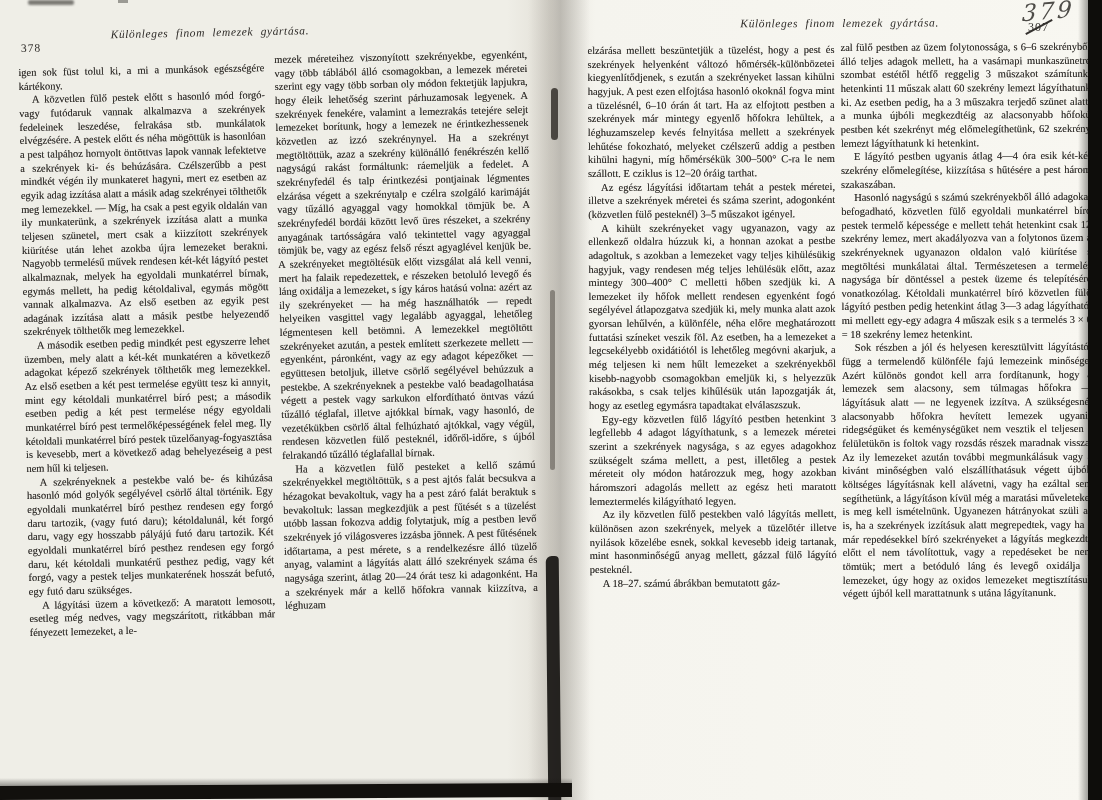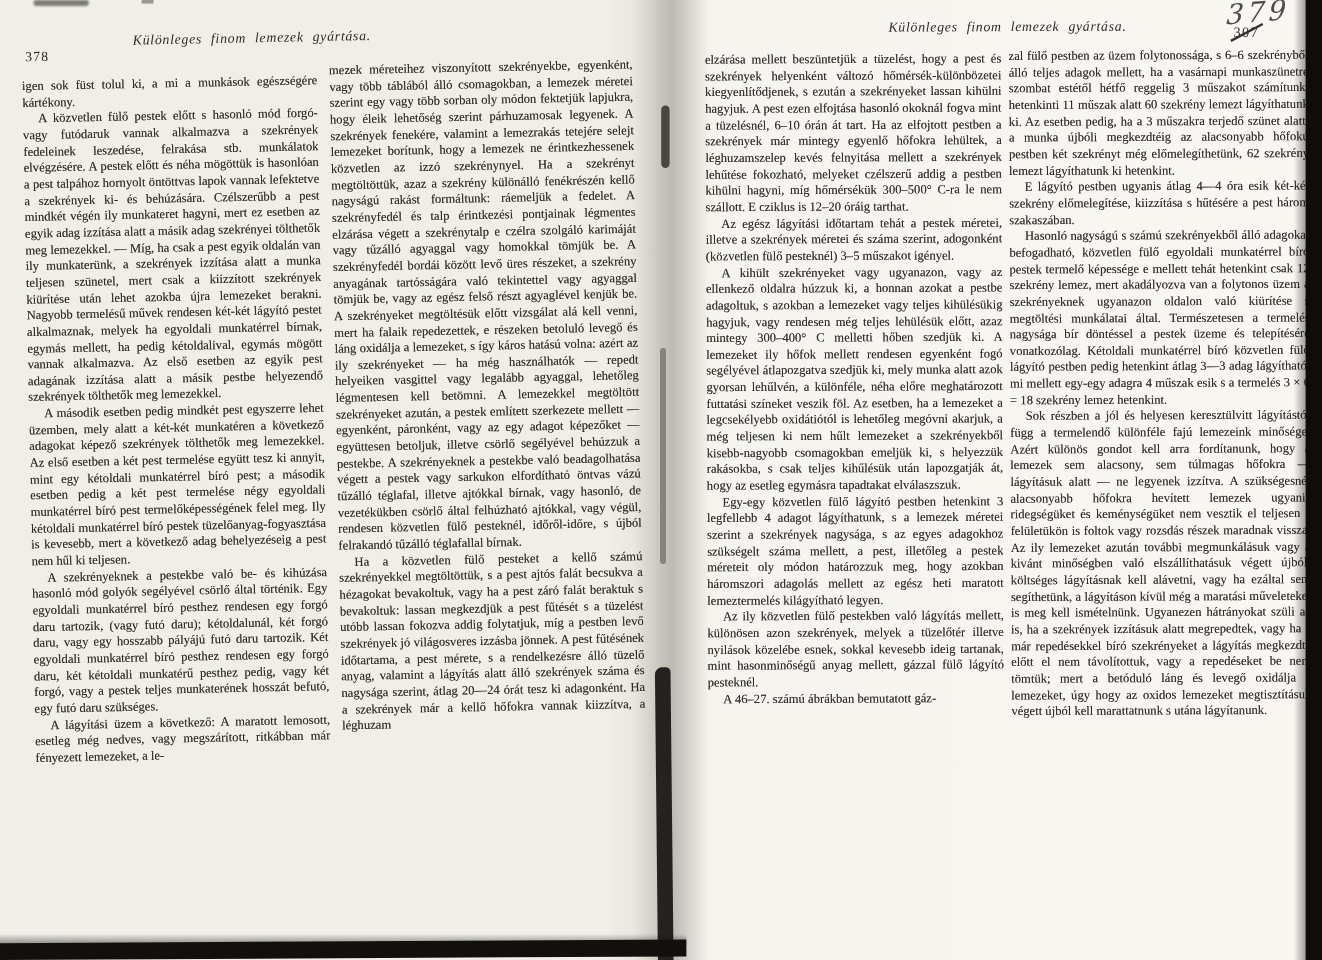--- a/index.html
+++ b/index.html
@@ -89,21 +89,21 @@
 
   <div id="right-page">
     <div class="running-title" style="left:190px; top:17px;">Különleges finom lemezek gyártása.</div>
 
     <div class="page-col" style="left:37px; top:43px; width:247px; height:694px;">
         <p class="para">elzárása mellett beszüntetjük a tüzelést, hogy a pest és szekrények helyenként változó hőmérsék-különbözetei kiegyenlítődjenek, s ezután a szekrényeket lassan kihülni hagyjuk. A pest ezen elfojtása hasonló okoknál fogva mint a tüzelésnél, 6–10 órán át tart. Ha az elfojtott pestben a szekrények már mintegy egyenlő hőfokra lehültek, a léghuzamszelep kevés felnyitása mellett a szekrények lehűtése fokozható, melyeket czélszerű addig a pestben kihülni hagyni, míg hőmérsékük 300–500° C-ra le nem szállott. E cziklus is 12–20 óráig tarthat.</p>
         <p class="para indent">Az egész lágyítási időtartam tehát a pestek méretei, illetve a szekrények méretei és száma szerint, adogonként (közvetlen fülő pesteknél) 3–5 műszakot igényel.</p>
         <p class="para indent">A kihült szekrényeket vagy ugyanazon, vagy az ellenkező oldalra húzzuk ki, a honnan azokat a pestbe adagoltuk, s azokban a lemezeket vagy teljes kihülésükig hagyjuk, vagy rendesen még teljes lehülésük előtt, azaz mintegy 300–400° C melletti hőben szedjük ki. A lemezeket ily hőfok mellett rendesen egyenként fogó segélyével átlapozgatva szedjük ki, mely munka alatt azok gyorsan lehűlvén, a különféle, néha előre meghatározott futtatási színeket veszik föl. Az esetben, ha a lemezeket a legcsekélyebb oxidátiótól is lehetőleg megóvni akarjuk, a még teljesen ki nem hűlt lemezeket a szekrényekből kisebb-nagyobb csomagokban emeljük ki, s helyezzük rakásokba, s csak teljes kihűlésük után lapozgatják át, hogy az esetleg egymásra tapadtakat elválaszszuk.</p>
         <p class="para indent">Egy-egy közvetlen fülő lágyító pestben hetenkint 3 legfellebb 4 adagot lágyíthatunk, s a lemezek méretei szerint a szekrények nagysága, s az egyes adagokhoz szükségelt száma mellett, a pest, illetőleg a pestek méreteit oly módon határozzuk meg, hogy azokban háromszori adagolás mellett az egész heti maratott lemeztermelés kilágyítható legyen.</p>
         <p class="para indent">Az ily közvetlen fülő pestekben való lágyítás mellett, különösen azon szekrények, melyek a tüzelőtér illetve nyilások közelébe esnek, sokkal kevesebb ideig tartanak, mint hasonminőségű anyag mellett, gázzal fülő lágyító pesteknél.</p>
-        <p class="para indent">A 46–27. számú ábrákban bemutatott gáz-</p>
+        <p class="para indent">A 18–27. számú ábrákban bemutatott gáz-</p>
       </div>
 
     <div class="page-col" style="left:290px; top:41px; width:250px; height:698px;">
         <p class="para">zal fülő pestben az üzem folytonossága, s 6–6 szekrényből álló teljes adagok mellett, ha a vasárnapi munkaszünetre szombat estétől hétfő reggelig 3 műszakot számítunk, hetenkinti 11 műszak alatt 60 szekrény lemezt lágyíthatunk ki. Az esetben pedig, ha a 3 műszakra terjedő szünet alatt, a munka újbóli megkezdtéig az alacsonyabb hőfokú pestben két szekrényt még előmelegíthetünk, 62 szekrény lemezt lágyíthatunk ki hetenkint.</p>
         <p class="para indent">E lágyító pestben ugyanis átlag 4—4 óra esik két-két szekrény előmelegítése, kiizzítása s hűtésére a pest három szakaszában.</p>
         <p class="para indent">Hasonló nagyságú s számú szekrényekből álló adagokat befogadható, közvetlen fülő egyoldali munkatérrel bíró pestek termelő képessége e mellett tehát hetenkint csak 12 szekrény lemez, mert akadályozva van a folytonos üzem a szekrényeknek ugyanazon oldalon való kiürítése s megtöltési munkálatai által. Természetesen a termelés nagysága bír döntéssel a pestek üzeme és telepítésére vonatkozólag. Kétoldali munkatérrel bíró közvetlen fülő lágyító pestben pedig hetenkint átlag 3—3 adag lágyítható, mi mellett egy-egy adagra 4 műszak esik s a termelés 3 × 6 = 18 szekrény lemez hetenkint.</p>
         <p class="para indent">Sok részben a jól és helyesen keresztülvitt lágyítástól függ a termelendő különféle fajú lemezeink minősége. Azért különös gondot kell arra fordítanunk, hogy a lemezek sem alacsony, sem túlmagas hőfokra — lágyításuk alatt — ne legyenek izzítva. A szükségesnél alacsonyabb hőfokra hevített lemezek ugyanis ridegségüket és keménységüket nem vesztik el teljesen s felületükön is foltok vagy rozsdás részek maradnak vissza. Az ily lemezeket azután további megmunkálásuk vagy a kivánt minőségben való elszállíthatásuk végett újbóli költséges lágyításnak kell alávetni, vagy ha ezáltal sem segíthetünk, a lágyításon kívül még a maratási műveleteket is meg kell ismételnünk. Ugyanezen hátrányokat szüli az is, ha a szekrények izzításuk alatt megrepedtek, vagy ha a már repedésekkel bíró szekrényeket a lágyítás megkezdte előtt el nem távolítottuk, vagy a repedéseket be nem tömtük; mert a betóduló láng és levegő oxidálja a lemezeket, úgy hogy az oxidos lemezeket megtisztításuk végett újból kell marattatnunk s utána lágyítanunk.</p>
       </div>
   </div>
 

